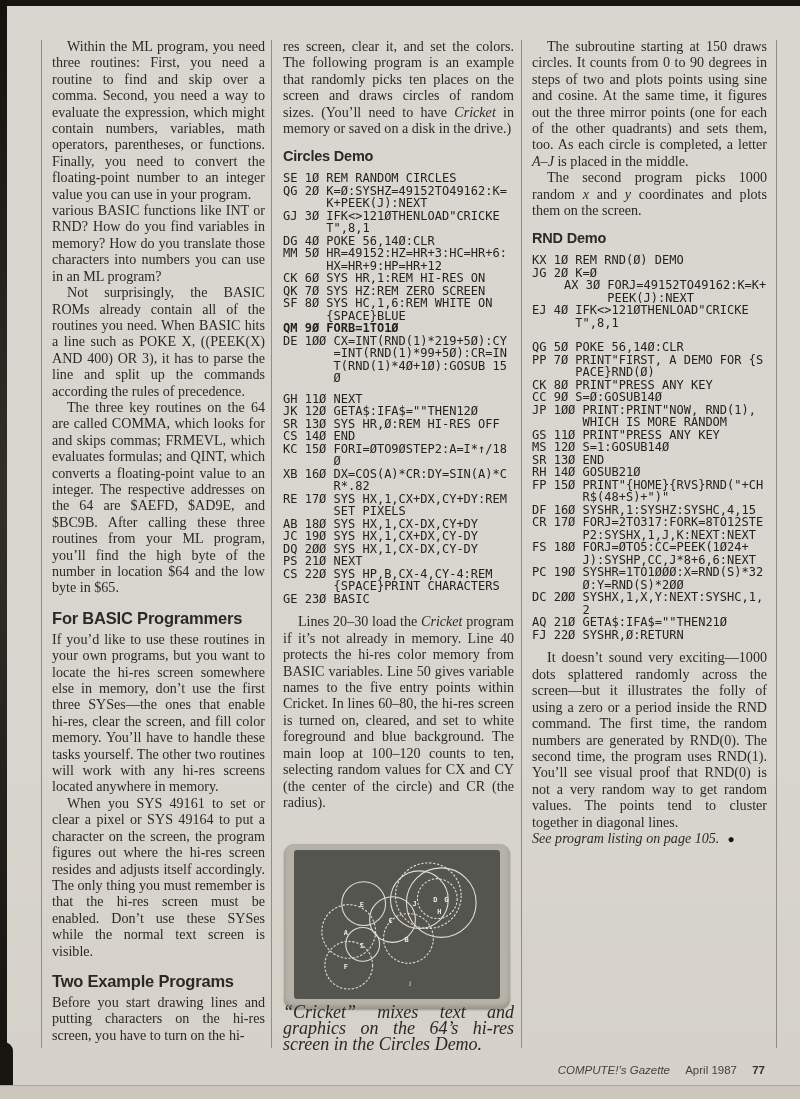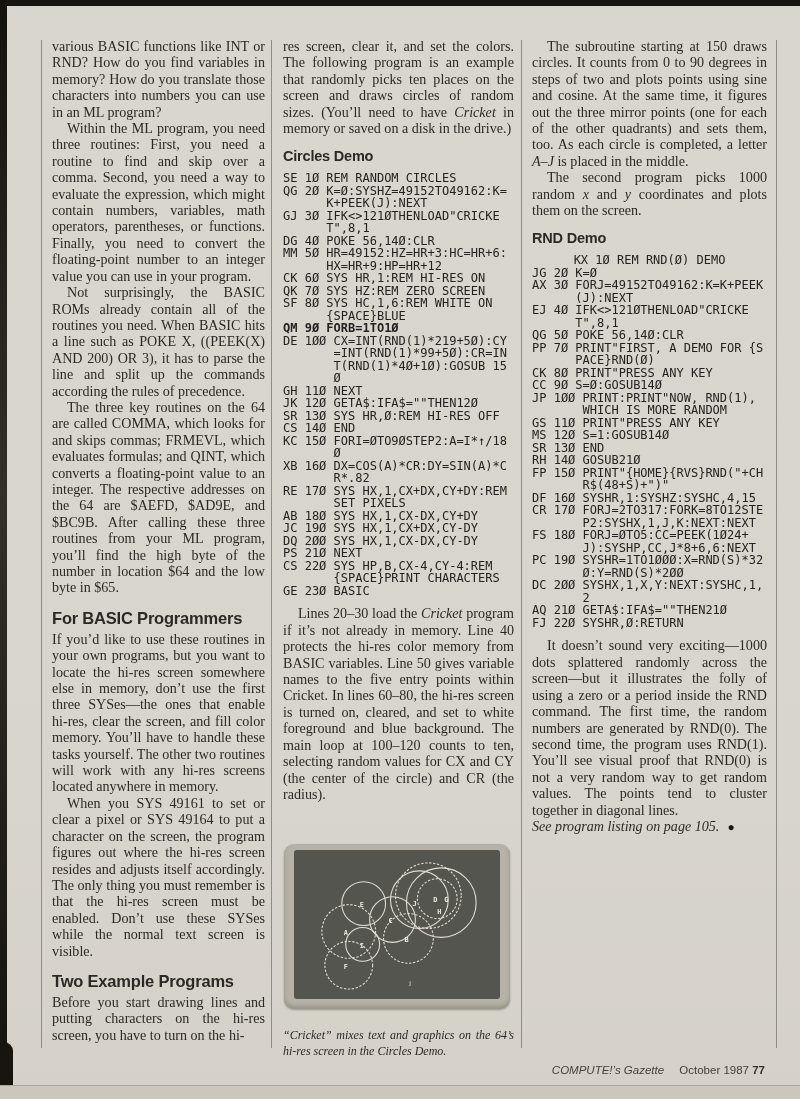--- a/index.html
+++ b/index.html
@@ -28,49 +28,49 @@
            margin:8px 0 8px;color:#242220;word-break:break-all;}
   .pline{margin:0;white-space:pre-wrap;}
   
   .monitor{position:absolute;left:1px;top:806px;width:226px;height:165px;background:#b6b2a7;
            border-radius:10px;box-shadow:0 1px 2px rgba(40,38,30,.35), inset 0 -3px 4px #989488;}
   .screen{position:absolute;left:10px;right:10px;top:6px;bottom:10px;background:#55554f;border-radius:3px;overflow:hidden;}
   .screen svg{width:100%;height:100%;display:block;}
   .screen circle{fill:none;stroke:#e0ddd2;stroke-width:1.1;}
   .screen text{fill:#eeebdf;font:bold 7px "DejaVu Sans Mono",monospace;}
   .screen text.stray{font-size:5px;fill:#c9c6b8;}
-  .caption{position:absolute;left:0;top:978px;width:231px;font-style:italic;font-size:12px;line-height:15.8px;text-align:justify;}
+  .caption{position:absolute;left:0;top:949px;width:231px;font-style:italic;font-size:18px;line-height:15.8px;text-align:justify;}
   .see-line{font-style:italic;}
   .endmark{font-style:normal;font-size:12px;margin-left:8px;color:#17150f;}
   
   .footer{position:absolute;left:440px;top:1064px;width:325px;text-align:right;
           font-family:"Liberation Sans",sans-serif;font-size:11.5px;color:#45423b;white-space:nowrap;}
   .footer .mag{font-style:italic;margin-left:40px;}
   .footer .issue{margin-left:12px;}
-  .footer .pnum{margin-left:0;font-weight:bold;color:#35332e;}
+  .footer .pnum{margin-left:12px;font-weight:bold;color:#35332e;}
 </style>
 </head>
 <body>
 
 <div class="page">
 
   <div class="edge-top"></div>
   <div class="edge-left"></div>
   <div class="blob-bl"></div>
   <div class="bottom-band"></div>
 
   <div class="vrule" style="left:41px;"></div>
   <div class="vrule" style="left:271px;"></div>
   <div class="vrule" style="left:521px;"></div>
   <div class="vrule" style="left:776px;"></div>
 
   <div class="col" id="col1">
+    <p class="body ind">Within the ML program, you need three routines: First, you need a routine to find and skip over a comma. Second, you need a way to evaluate the expression, which might contain numbers, variables, math operators, parentheses, or functions. Finally, you need to convert the floating-point number to an integer value you can use in your program.</p>
     <p class="body">various BASIC functions like INT or RND? How do you find variables in memory? How do you translate those characters into numbers you can use in an ML program?</p>
-    <p class="body ind">Within the ML program, you need three routines: First, you need a routine to find and skip over a comma. Second, you need a way to evaluate the expression, which might contain numbers, variables, math operators, parentheses, or functions. Finally, you need to convert the floating-point number to an integer value you can use in your program.</p>
-    <p class="body ind">Not surprisingly, the BASIC ROMs already contain all of the routines you need. When BASIC hits a line such as POKE X, ((PEEK(X) AND 200) OR 3), it has to parse the line and split up the commands according the rules of precedence.</p>
+    <p class="body ind">Not surprisingly, the BASIC ROMs already contain all of the routines you need. When BASIC hits a line such as POKE X, ((PEEK(X) AND 400) OR 3), it has to parse the line and split up the commands according the rules of precedence.</p>
     <p class="body ind">The three key routines on the 64 are called COMMA, which looks for and skips commas; FRMEVL, which evaluates formulas; and QINT, which converts a floating-point value to an integer. The respective addresses on the 64 are $AEFD, $AD9E, and $BC9B. After calling these three routines from your ML program, you’ll find the high byte of the number in location $64 and the low byte in $65.</p>
     <h2 class="sec-h">For BASIC Programmers</h2>
     <p class="body">If you’d like to use these routines in your own programs, but you want to locate the hi-res screen somewhere else in memory, don’t use the first three SYSes—the ones that enable hi-res, clear the screen, and fill color memory. You’ll have to handle these tasks yourself. The other two routines will work with any hi-res screens located anywhere in memory.</p>
     <p class="body ind">When you SYS 49161 to set or clear a pixel or SYS 49164 to put a character on the screen, the program figures out where the hi-res screen resides and adjusts itself accordingly. The only thing you must remember is that the hi-res screen must be enabled. Don’t use these SYSes while the normal text screen is visible.</p>
     <h2 class="sec-h">Two Example Programs</h2>
     <p class="body">Before you start drawing lines and putting characters on the hi-res screen, you have to turn on the hi-</p>
   </div>
 
   <div class="col" id="col2">
     <p class="body"><span>res screen, clear it, and set the colors. The following program is an example that randomly picks ten places on the screen and draws circles of random sizes. (You’ll need to have </span><span class="it">Cricket</span><span> in memory or saved on a disk in the drive.)</span></p>
@@ -79,21 +79,21 @@
         <div class="pline" style="padding-left: 6ch; text-indent: -6ch;">SE 1Ø REM RANDOM CIRCLES</div>
         <div class="pline" style="padding-left: 6ch; text-indent: -6ch;">QG 2Ø K=Ø:SYSHZ=49152TO49162:K=K+PEEK(J):NEXT</div>
         <div class="pline" style="padding-left: 6ch; text-indent: -6ch;">GJ 3Ø IFK&lt;&gt;121ØTHENLOAD"CRICKET",8,1</div>
         <div class="pline" style="padding-left: 6ch; text-indent: -6ch;">DG 4Ø POKE 56,14Ø:CLR</div>
         <div class="pline" style="padding-left: 6ch; text-indent: -6ch;">MM 5Ø HR=49152:HZ=HR+3:HC=HR+6:HX=HR+9:HP=HR+12</div>
         <div class="pline" style="padding-left: 6ch; text-indent: -6ch;">CK 6Ø SYS HR,1:REM HI-RES ON</div>
         <div class="pline" style="padding-left: 6ch; text-indent: -6ch;">QK 7Ø SYS HZ:REM ZERO SCREEN</div>
         <div class="pline" style="padding-left: 6ch; text-indent: -6ch;">SF 8Ø SYS HC,1,6:REM WHITE ON {SPACE}BLUE</div>
         <div class="pline" style="padding-left: 6ch; text-indent: -6ch; font-weight: bold;">QM 9Ø FORB=1TO1Ø</div>
         <div class="pline" style="padding-left: 7ch; text-indent: -7ch;">DE 1ØØ CX=INT(RND(1)*219+5Ø):CY=INT(RND(1)*99+5Ø):CR=INT(RND(1)*4Ø+1Ø):GOSUB 15Ø</div>
-        <div class="pline" style="padding-left: 7ch; text-indent: -7ch;">GH 11Ø NEXT</div>
+        <div class="pline" style="padding-left: 7ch; text-indent: -7ch; margin-top: 8px;">GH 11Ø NEXT</div>
         <div class="pline" style="padding-left: 7ch; text-indent: -7ch;">JK 12Ø GETA$:IFA$=""THEN12Ø</div>
         <div class="pline" style="padding-left: 7ch; text-indent: -7ch;">SR 13Ø SYS HR,Ø:REM HI-RES OFF</div>
         <div class="pline" style="padding-left: 7ch; text-indent: -7ch;">CS 14Ø END</div>
         <div class="pline" style="padding-left: 7ch; text-indent: -7ch;">KC 15Ø FORI=ØTO9ØSTEP2:A=I*↑/18Ø</div>
         <div class="pline" style="padding-left: 7ch; text-indent: -7ch;">XB 16Ø DX=COS(A)*CR:DY=SIN(A)*CR*.82</div>
         <div class="pline" style="padding-left: 7ch; text-indent: -7ch;">RE 17Ø SYS HX,1,CX+DX,CY+DY:REM SET PIXELS</div>
         <div class="pline" style="padding-left: 7ch; text-indent: -7ch;">AB 18Ø SYS HX,1,CX-DX,CY+DY</div>
         <div class="pline" style="padding-left: 7ch; text-indent: -7ch;">JC 19Ø SYS HX,1,CX+DX,CY-DY</div>
         <div class="pline" style="padding-left: 7ch; text-indent: -7ch;">DQ 2ØØ SYS HX,1,CX-DX,CY-DY</div>
         <div class="pline" style="padding-left: 7ch; text-indent: -7ch;">PS 21Ø NEXT</div>
@@ -130,25 +130,25 @@
       </div>
     </div>
     <p class="caption">“Cricket” mixes text and graphics on the 64’s hi-res screen in the Circles Demo.</p>
   </div>
 
   <div class="col" id="col3">
     <p class="body ind"><span>The subroutine starting at 150 draws circles. It counts from 0 to 90 degrees in steps of two and plots points using sine and cosine. At the same time, it figures out the three mirror points (one for each of the other quadrants) and sets them, too. As each circle is completed, a letter </span><span class="it">A–J</span><span> is placed in the middle.</span></p>
     <p class="body ind"><span>The second program picks 1000 random </span><span class="it">x</span><span> and </span><span class="it">y</span><span> coordinates and plots them on the screen.</span></p>
     <h3 class="code-h">RND Demo</h3>
     <div class="listing">
-        <div class="pline" style="padding-left: 6ch; text-indent: -6ch; text-align: center;">KX 1Ø REM RND(Ø) DEMO</div>
+        <div class="pline" style="padding-left: 6ch; text-indent: -6ch;">KX 1Ø REM RND(Ø) DEMO</div>
         <div class="pline" style="padding-left: 6ch; text-indent: -6ch;">JG 2Ø K=Ø</div>
-        <div class="pline" style="padding-left: 6ch; text-indent: -6ch;">AX 3Ø FORJ=49152TO49162:K=K+PEEK(J):NEXT</div>
+        <div class="pline" style="padding-left: 6ch; text-indent: -6ch; margin-left: 32px;">AX 3Ø FORJ=49152TO49162:K=K+PEEK(J):NEXT</div>
         <div class="pline" style="padding-left: 6ch; text-indent: -6ch;">EJ 4Ø IFK&lt;&gt;121ØTHENLOAD"CRICKET",8,1</div>
-        <div class="pline" style="padding-left: 6ch; text-indent: -6ch;">QG 5Ø POKE 56,14Ø:CLR</div>
+        <div class="pline" style="padding-left: 6ch; text-indent: -6ch; margin-top: 12px;">QG 5Ø POKE 56,14Ø:CLR</div>
         <div class="pline" style="padding-left: 6ch; text-indent: -6ch;">PP 7Ø PRINT"FIRST, A DEMO FOR {SPACE}RND(Ø)</div>
         <div class="pline" style="padding-left: 6ch; text-indent: -6ch;">CK 8Ø PRINT"PRESS ANY KEY</div>
         <div class="pline" style="padding-left: 6ch; text-indent: -6ch;">CC 9Ø S=Ø:GOSUB14Ø</div>
         <div class="pline" style="padding-left: 7ch; text-indent: -7ch;">JP 1ØØ PRINT:PRINT"NOW, RND(1), WHICH IS MORE RANDOM</div>
         <div class="pline" style="padding-left: 7ch; text-indent: -7ch;">GS 11Ø PRINT"PRESS ANY KEY</div>
         <div class="pline" style="padding-left: 7ch; text-indent: -7ch;">MS 12Ø S=1:GOSUB14Ø</div>
         <div class="pline" style="padding-left: 7ch; text-indent: -7ch;">SR 13Ø END</div>
         <div class="pline" style="padding-left: 7ch; text-indent: -7ch;">RH 14Ø GOSUB21Ø</div>
         <div class="pline" style="padding-left: 7ch; text-indent: -7ch;">FP 15Ø PRINT"{HOME}{RVS}RND("+CHR$(48+S)+")"</div>
         <div class="pline" style="padding-left: 7ch; text-indent: -7ch;">DF 16Ø SYSHR,1:SYSHZ:SYSHC,4,15</div>
@@ -158,17 +158,17 @@
         <div class="pline" style="padding-left: 7ch; text-indent: -7ch;">DC 2ØØ SYSHX,1,X,Y:NEXT:SYSHC,1,2</div>
         <div class="pline" style="padding-left: 7ch; text-indent: -7ch;">AQ 21Ø GETA$:IFA$=""THEN21Ø</div>
         <div class="pline" style="padding-left: 7ch; text-indent: -7ch;">FJ 22Ø SYSHR,Ø:RETURN</div>
       </div>
     <p class="body ind">It doesn’t sound very exciting—1000 dots splattered randomly across the screen—but it illustrates the folly of using a zero or a period inside the RND command. The first time, the random numbers are generated by RND(0). The second time, the program uses RND(1). You’ll see visual proof that RND(0) is not a very random way to get random values. The points tend to cluster together in diagonal lines.</p>
     <p class="body see-line"><span>See program listing on page 105.</span><span class="endmark">●</span></p>
   </div>
 
   <div class="footer">
     <span class="mag">COMPUTE!’s Gazette</span>
-    <span class="issue">October 1987</span>
+    <span class="issue">April 1987</span>
     <span class="pnum">77</span>
   </div>
 
 </div>
 
 </body></html>

